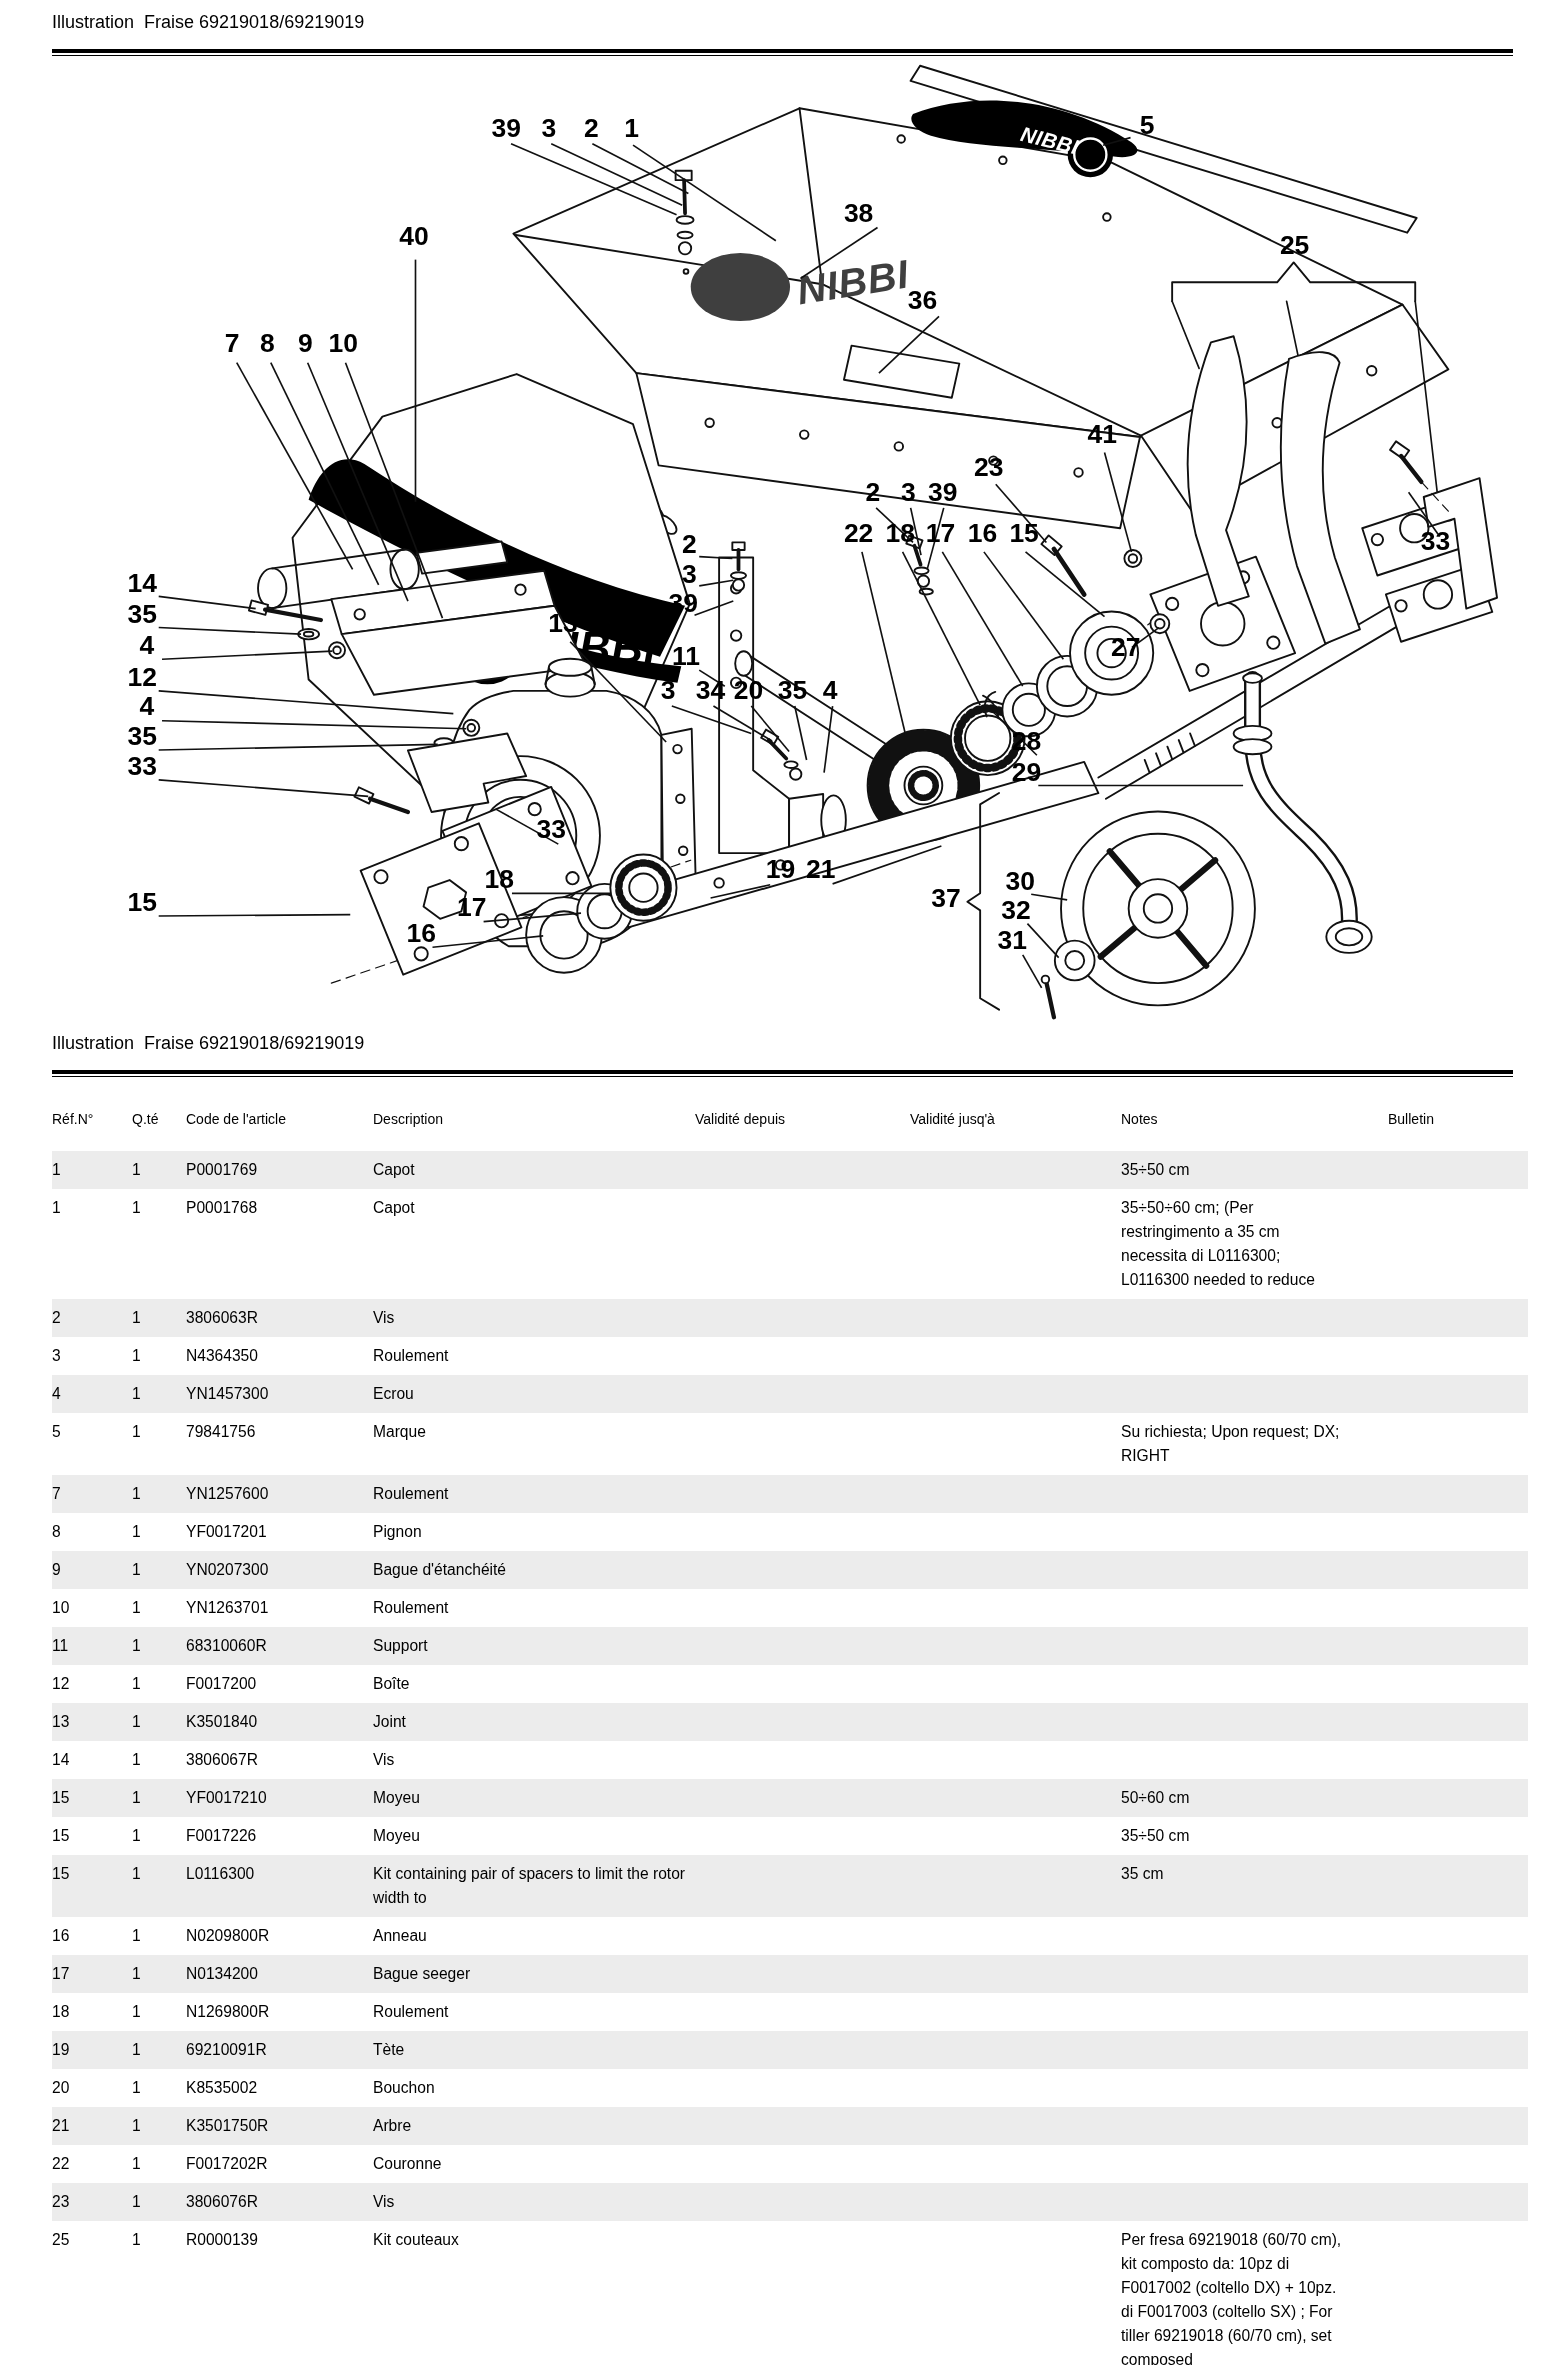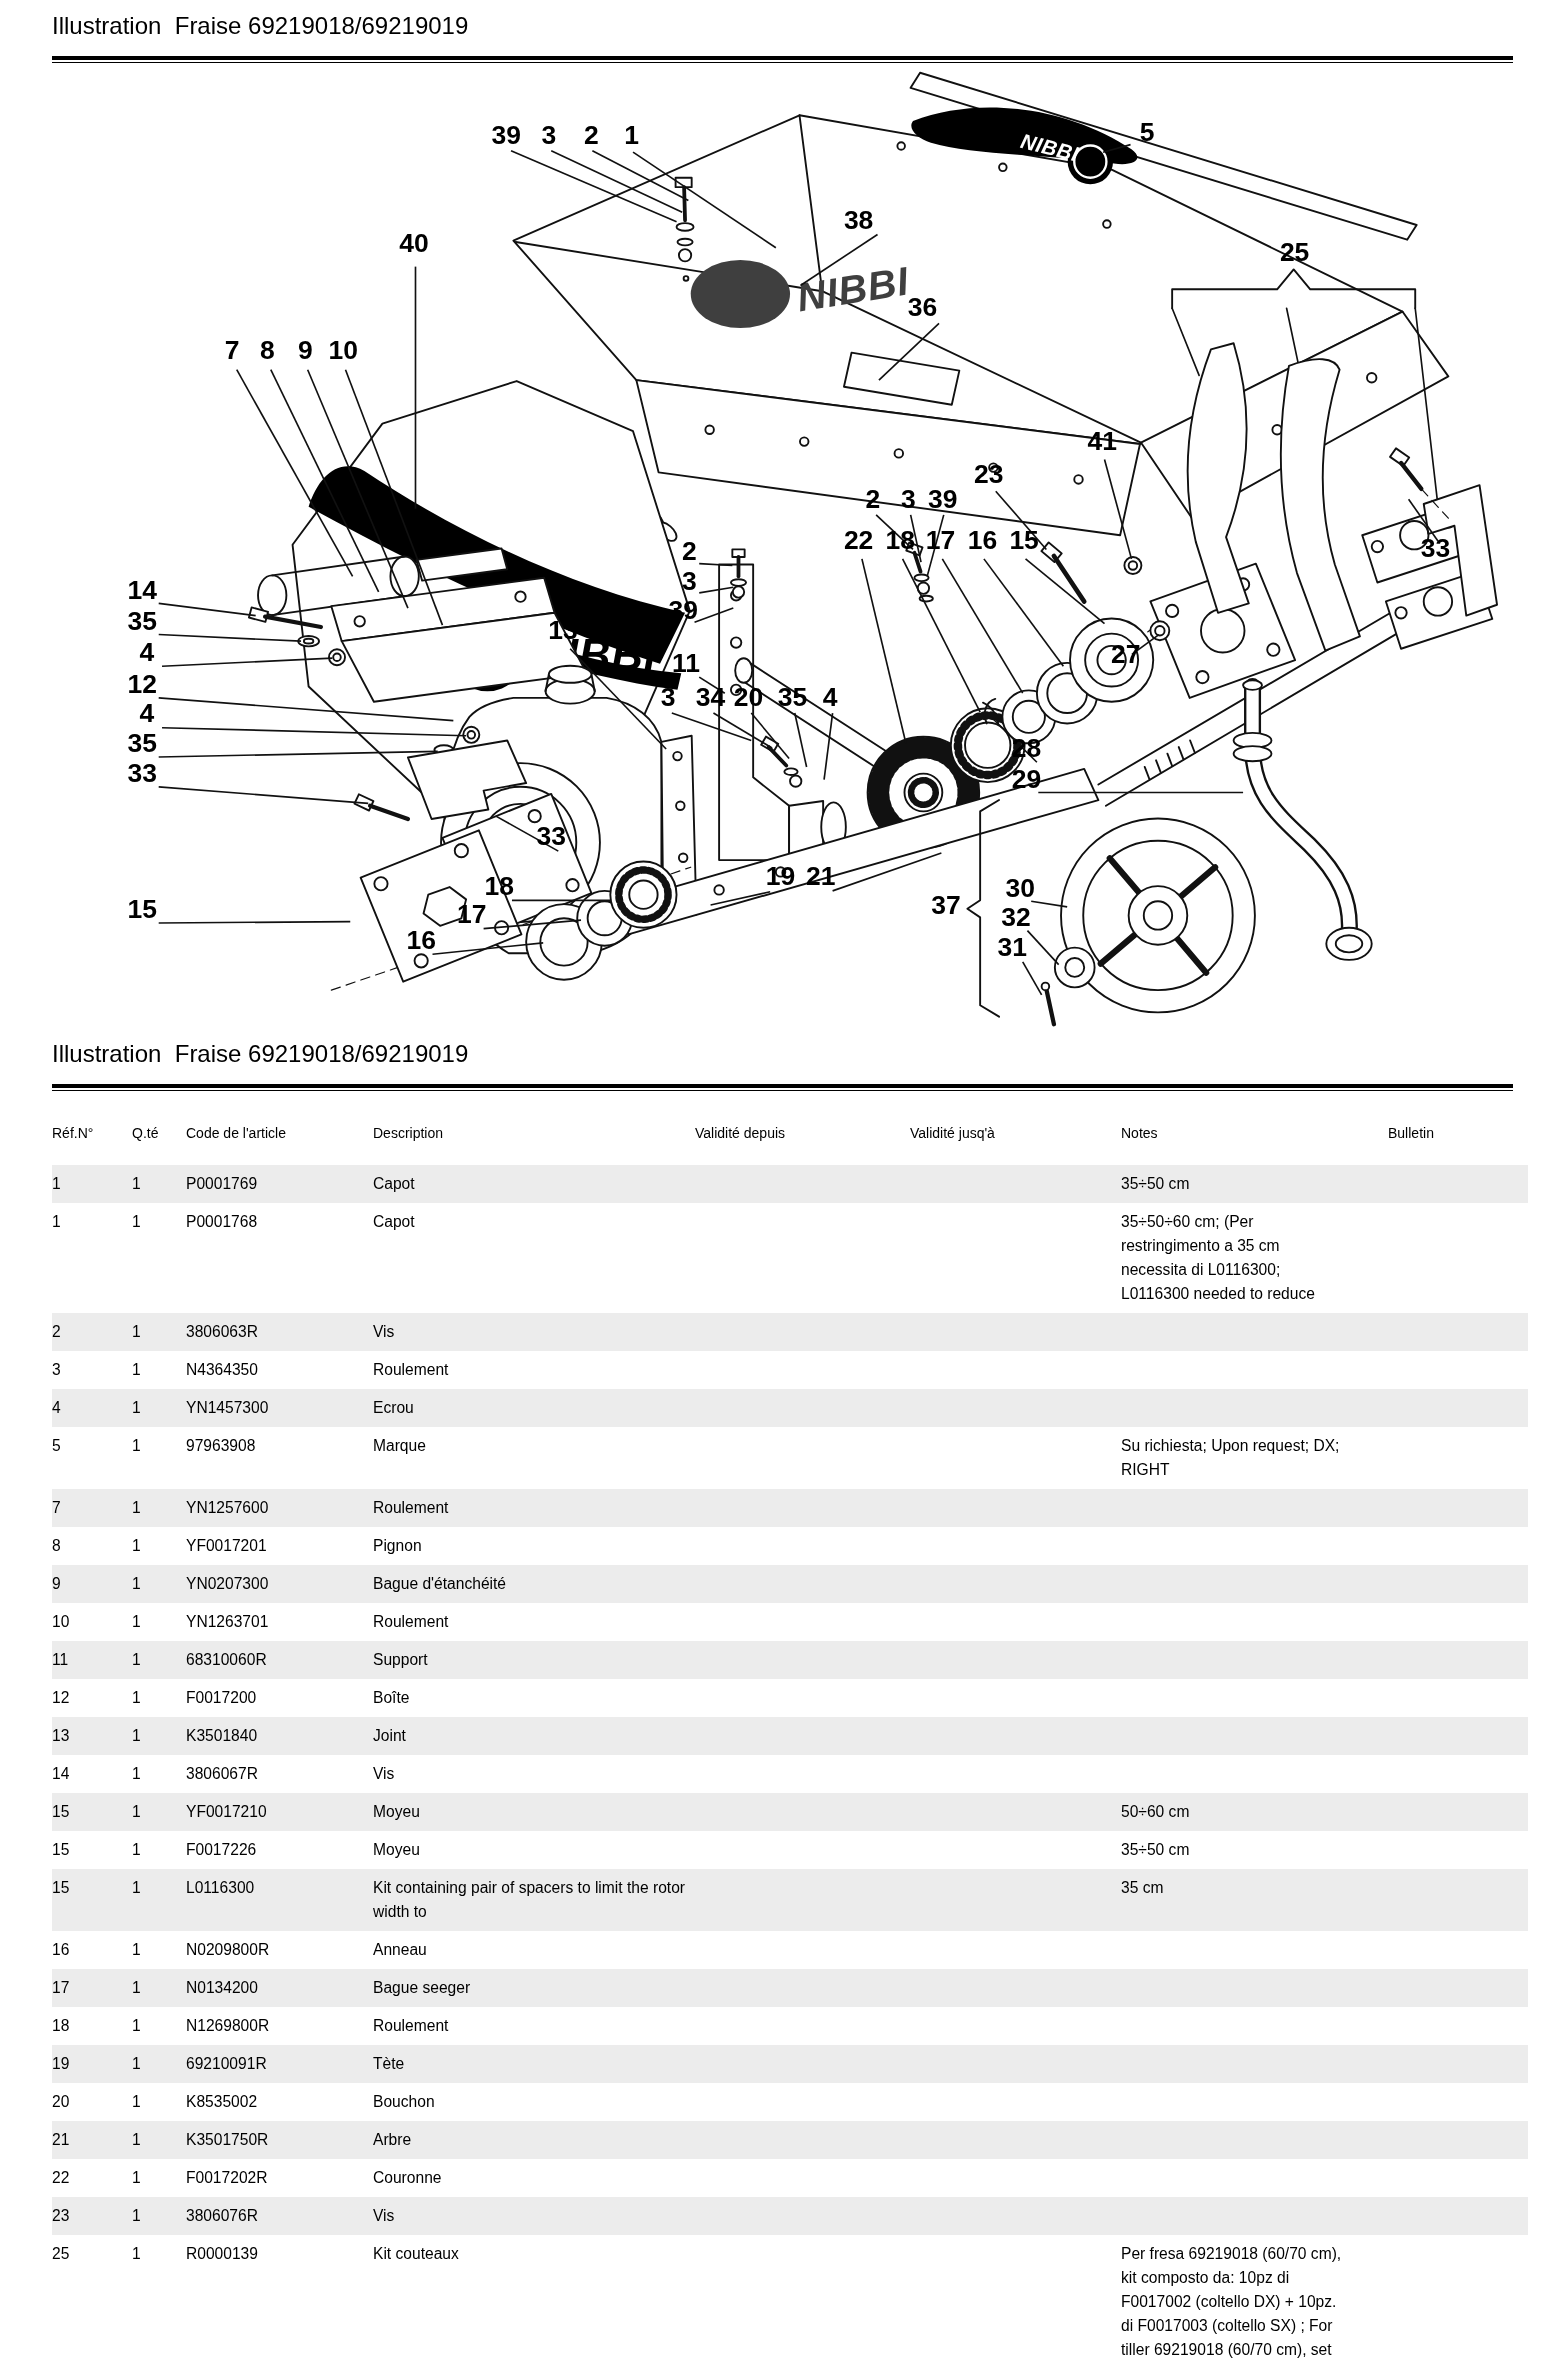--- a/index.html
+++ b/index.html
@@ -3,21 +3,21 @@
 <meta charset="utf-8">
 <style>
   :root{ --shade:#ececec; --ink:#111111; --logo:#3f3f3f; }
   html,body{margin:0;padding:0;}
   body{
     width:1564px;height:3344px;overflow:hidden;background:#ffffff;
     font-family:"Liberation Sans","DejaVu Sans",sans-serif;color:#000;
     position:relative;
   }
   .sectiontitle{
-    margin:12.3px 0 0 52px;font-size:24px;font-weight:400;color:#000;
+    margin:12.3px 0 0 52px;font-size:18px;font-weight:400;color:#000;
     white-space:pre;letter-spacing:0px;
   }
   .rule{
     margin:16px 0 0 52px;width:1461px;height:1.9px;background:#fff;
     border-top:4.3px solid #000;border-bottom:1.9px solid #000;
   }
   .illu{display:block;margin-top:4.7px;}
   table.parts{
     border-collapse:collapse;table-layout:fixed;width:1476px;margin:29px 0 0 52px;
     font-size:15.6px;
@@ -470,21 +470,21 @@
         <td></td>
         <td></td>
         <td class="notes-cell">
           <div class="noteswrap"></div>
         </td>
         <td></td>
       </tr>
       <tr>
         <td>5</td>
         <td>1</td>
-        <td>97963908</td>
+        <td>79841756</td>
         <td>Marque</td>
         <td></td>
         <td></td>
         <td class="notes-cell">
           <div class="noteswrap">Su richiesta; Upon request; DX; RIGHT</div>
         </td>
         <td></td>
       </tr>
       <tr class="shade">
         <td>7</td>

